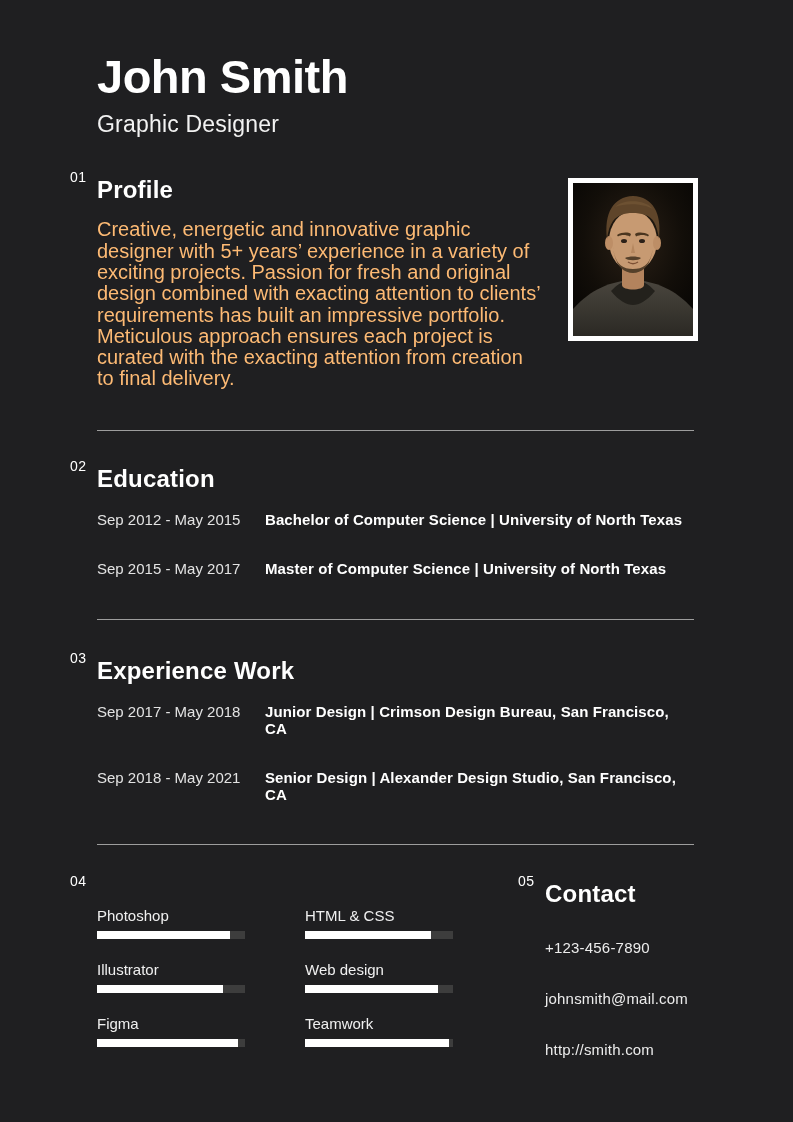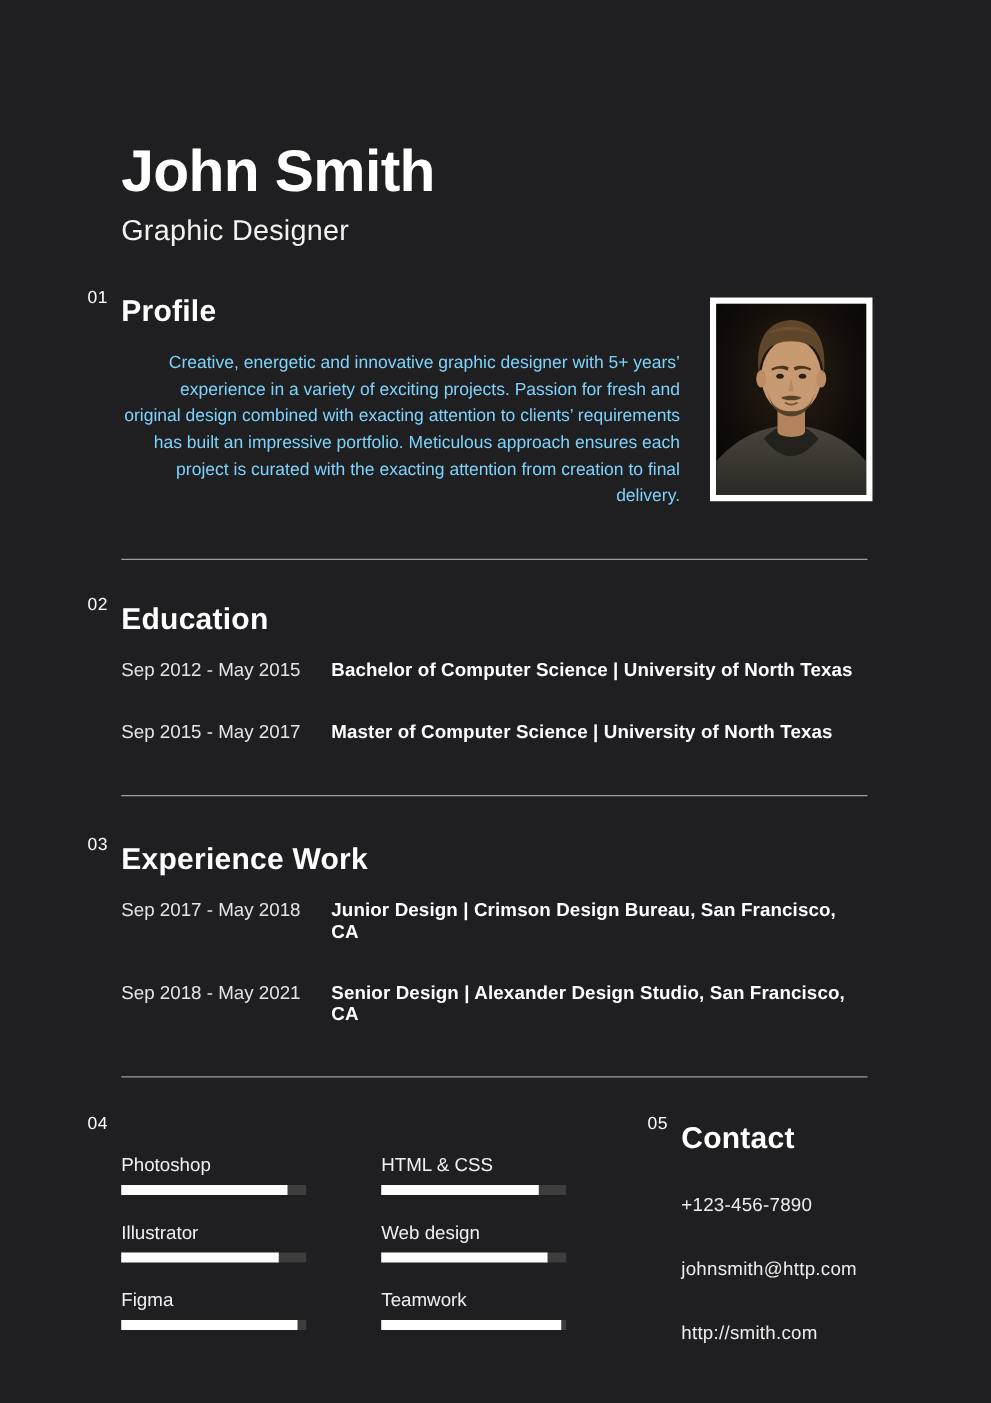--- a/index.html
+++ b/index.html
@@ -8,37 +8,37 @@
     width: 793px; height: 1122px;
     background: #1f1f21;
     font-family: "Liberation Sans", sans-serif;
     color: #e6e6e6;
     box-sizing: border-box;
     padding: 0 99px 0 97px;
     overflow: hidden;
   }
 
   
-  .header { display:flex; justify-content:space-between; align-items:flex-end; padding-top: 112px; }
+  .header { display:flex; justify-content:space-between; align-items:flex-end; padding-top: 52px; }
   .name {
     margin:0; color:#ffffff; font-size:47px; font-weight:700;
     letter-spacing:-0.5px; line-height:1.05;
   }
   .role { margin:10px 0 0 0; color:#f2f2f2; font-size:23px; font-weight:400; letter-spacing:0.2px; }
   .tagline { text-align:right; font-size:15px; line-height:21px; color:#f5f5f5; white-space:pre-line; }
 
   
   .sec-head { display:flex; align-items:flex-start; margin-left:-27px; }
   .sec-num { width:27px; font-size:14px; color:#ffffff; padding-top:1px; letter-spacing:0.5px; }
   .sec-title { margin:0; padding-top:10px; color:#ffffff; font-size:24px; font-weight:700; letter-spacing:0.2px; line-height:1; }
 
   
   .profile { position:relative; margin-top:30px; }
   .profile-text {
-    margin:17px 0 0 0; width:447px; font-size:14px; line-height:21.3px; color:#7dd3fc;text-align:right;
+    margin:17px 0 0 0; width:447px; font-size:20px; line-height:21.3px; color:#fdba74;
   }
   .photo-frame {
     position:absolute; top:10px; right:-4px;
     width:120px; height:153px;
     background:#0b0907; border:5px solid #ffffff;
   }
   .photo-frame svg { display:block; width:120px; height:153px; }
 
   
   .divider { border:none; height:1px; background:#9d9d9d; margin:0; }
@@ -227,19 +227,19 @@
       </div>
     </div>
 
     <div class="contact-block">
       <div class="sec-head">
         <span class="sec-num">05</span>
         <h2 class="sec-title">Contact</h2>
       </div>
       <div class="contact-list">
         <div class="contact-item">+123-456-7890</div>
-        <div class="contact-item">johnsmith@http.com</div>
+        <div class="contact-item">johnsmith@mail.com</div>
         <div class="contact-item">http://smith.com</div>
       </div>
     </div>
 
   </div>
 </div>
 
 </body></html>

